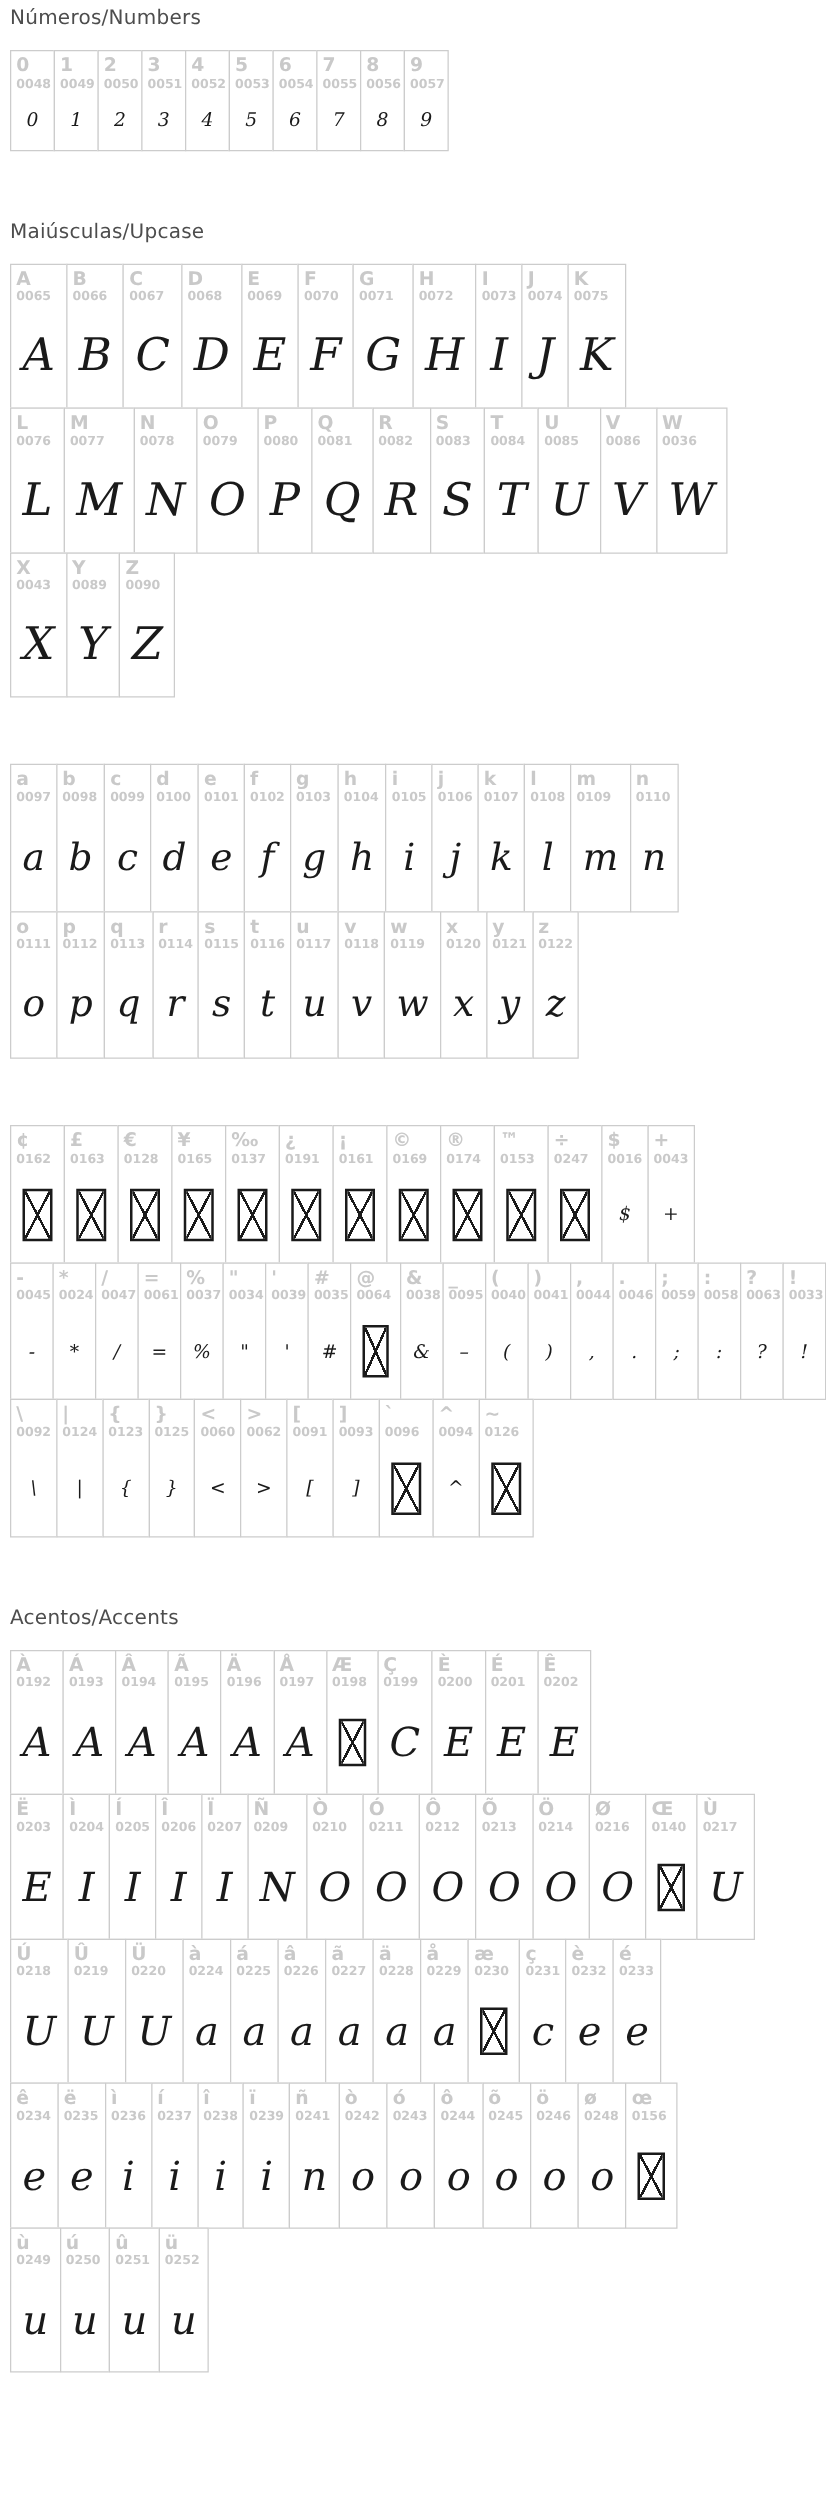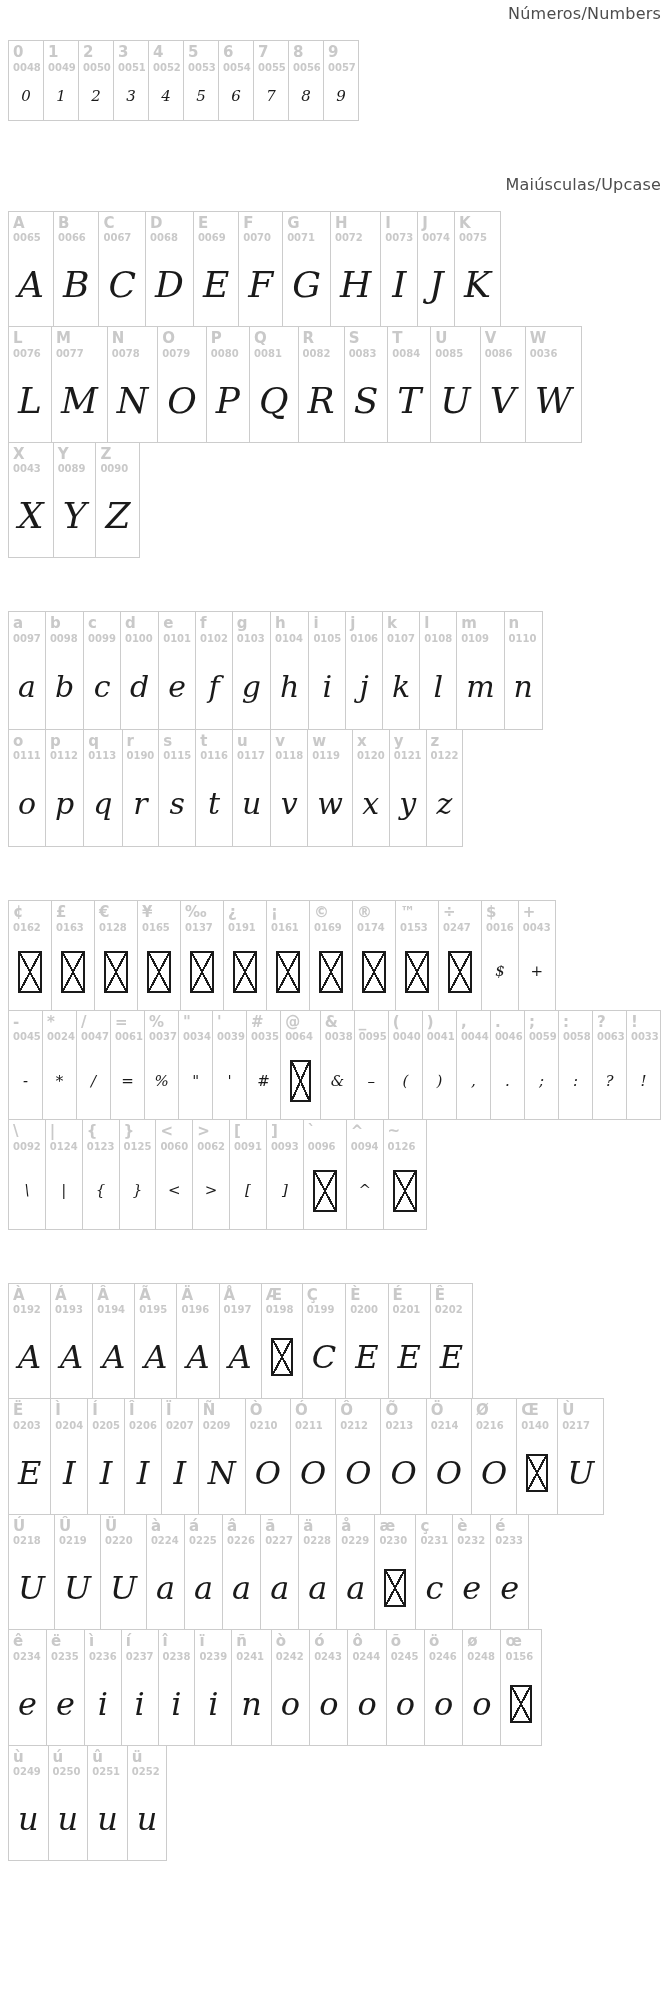--- a/index.html
+++ b/index.html
@@ -17,21 +17,20 @@
     padding:4px 0 20px 8px;
     font-family:"DejaVu Sans", sans-serif;
   }
   .section{margin-bottom:54px;}
   .section-title{
     font-size:16px;
     font-weight:500;
     color:var(--heading);
     margin:0 0 18px 0;
     letter-spacing:0.2px;
-    text-align:right;
   }
   .row{display:flex;align-items:stretch;margin-top:-1px;}
   .cell{
     display:flex;
     flex-direction:column;
     border:1px solid var(--border);
     margin-left:-1px;
     background:#fff;
     min-width:34px;
   }
@@ -584,21 +583,21 @@
             <div class="ch">q</div>
             <div class="code">0113</div>
           </div>
           <div class="glyph-area">
             <span class="glyph">q</span>
           </div>
         </div>
         <div class="cell">
           <div class="cell-head">
             <div class="ch">r</div>
-            <div class="code">0190</div>
+            <div class="code">0114</div>
           </div>
           <div class="glyph-area">
             <span class="glyph">r</span>
           </div>
         </div>
         <div class="cell">
           <div class="cell-head">
             <div class="ch">s</div>
             <div class="code">0115</div>
           </div>
@@ -1060,20 +1059,21 @@
             <div class="ch">~</div>
             <div class="code">0126</div>
           </div>
           <div class="glyph-area">
             <div class="notdef"></div>
           </div>
         </div>
       </div>
     </section>
     <section class="section sec-accents">
+      <h2 class="section-title">Acentos/Accents</h2>
       <div class="row">
         <div class="cell">
           <div class="cell-head">
             <div class="ch">À</div>
             <div class="code">0192</div>
           </div>
           <div class="glyph-area">
             <span class="glyph">A</span>
           </div>
         </div>

